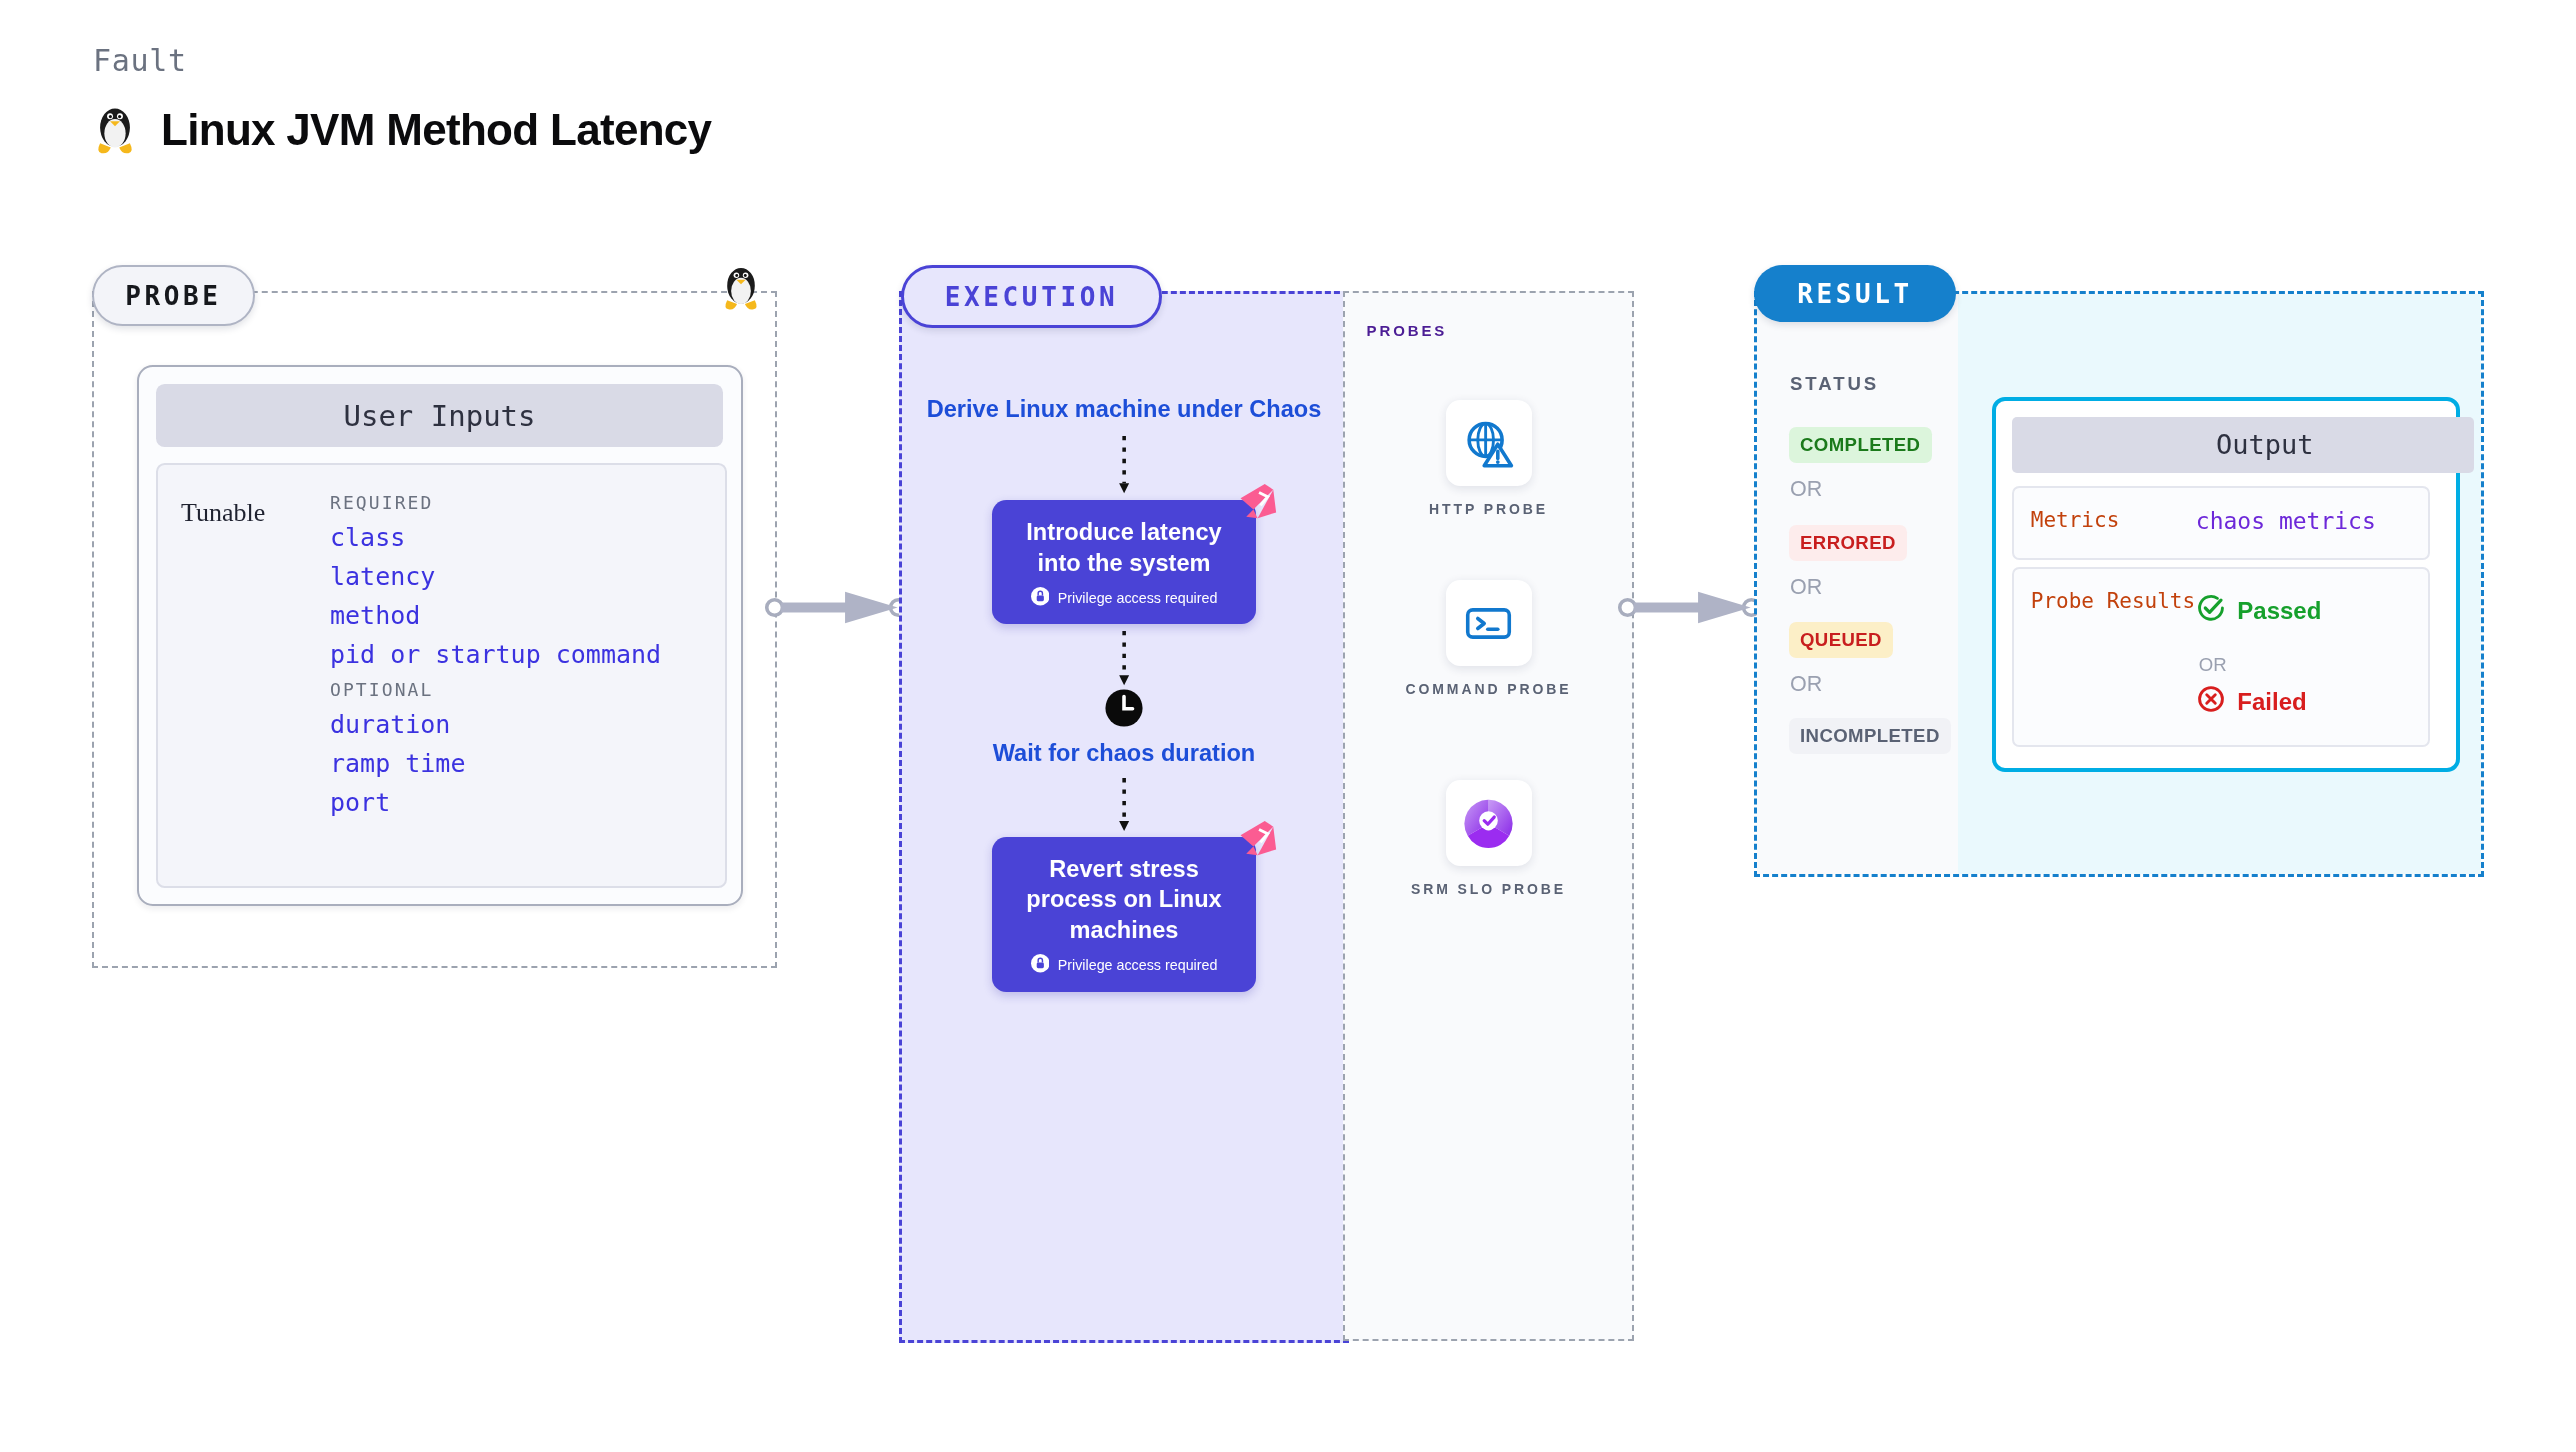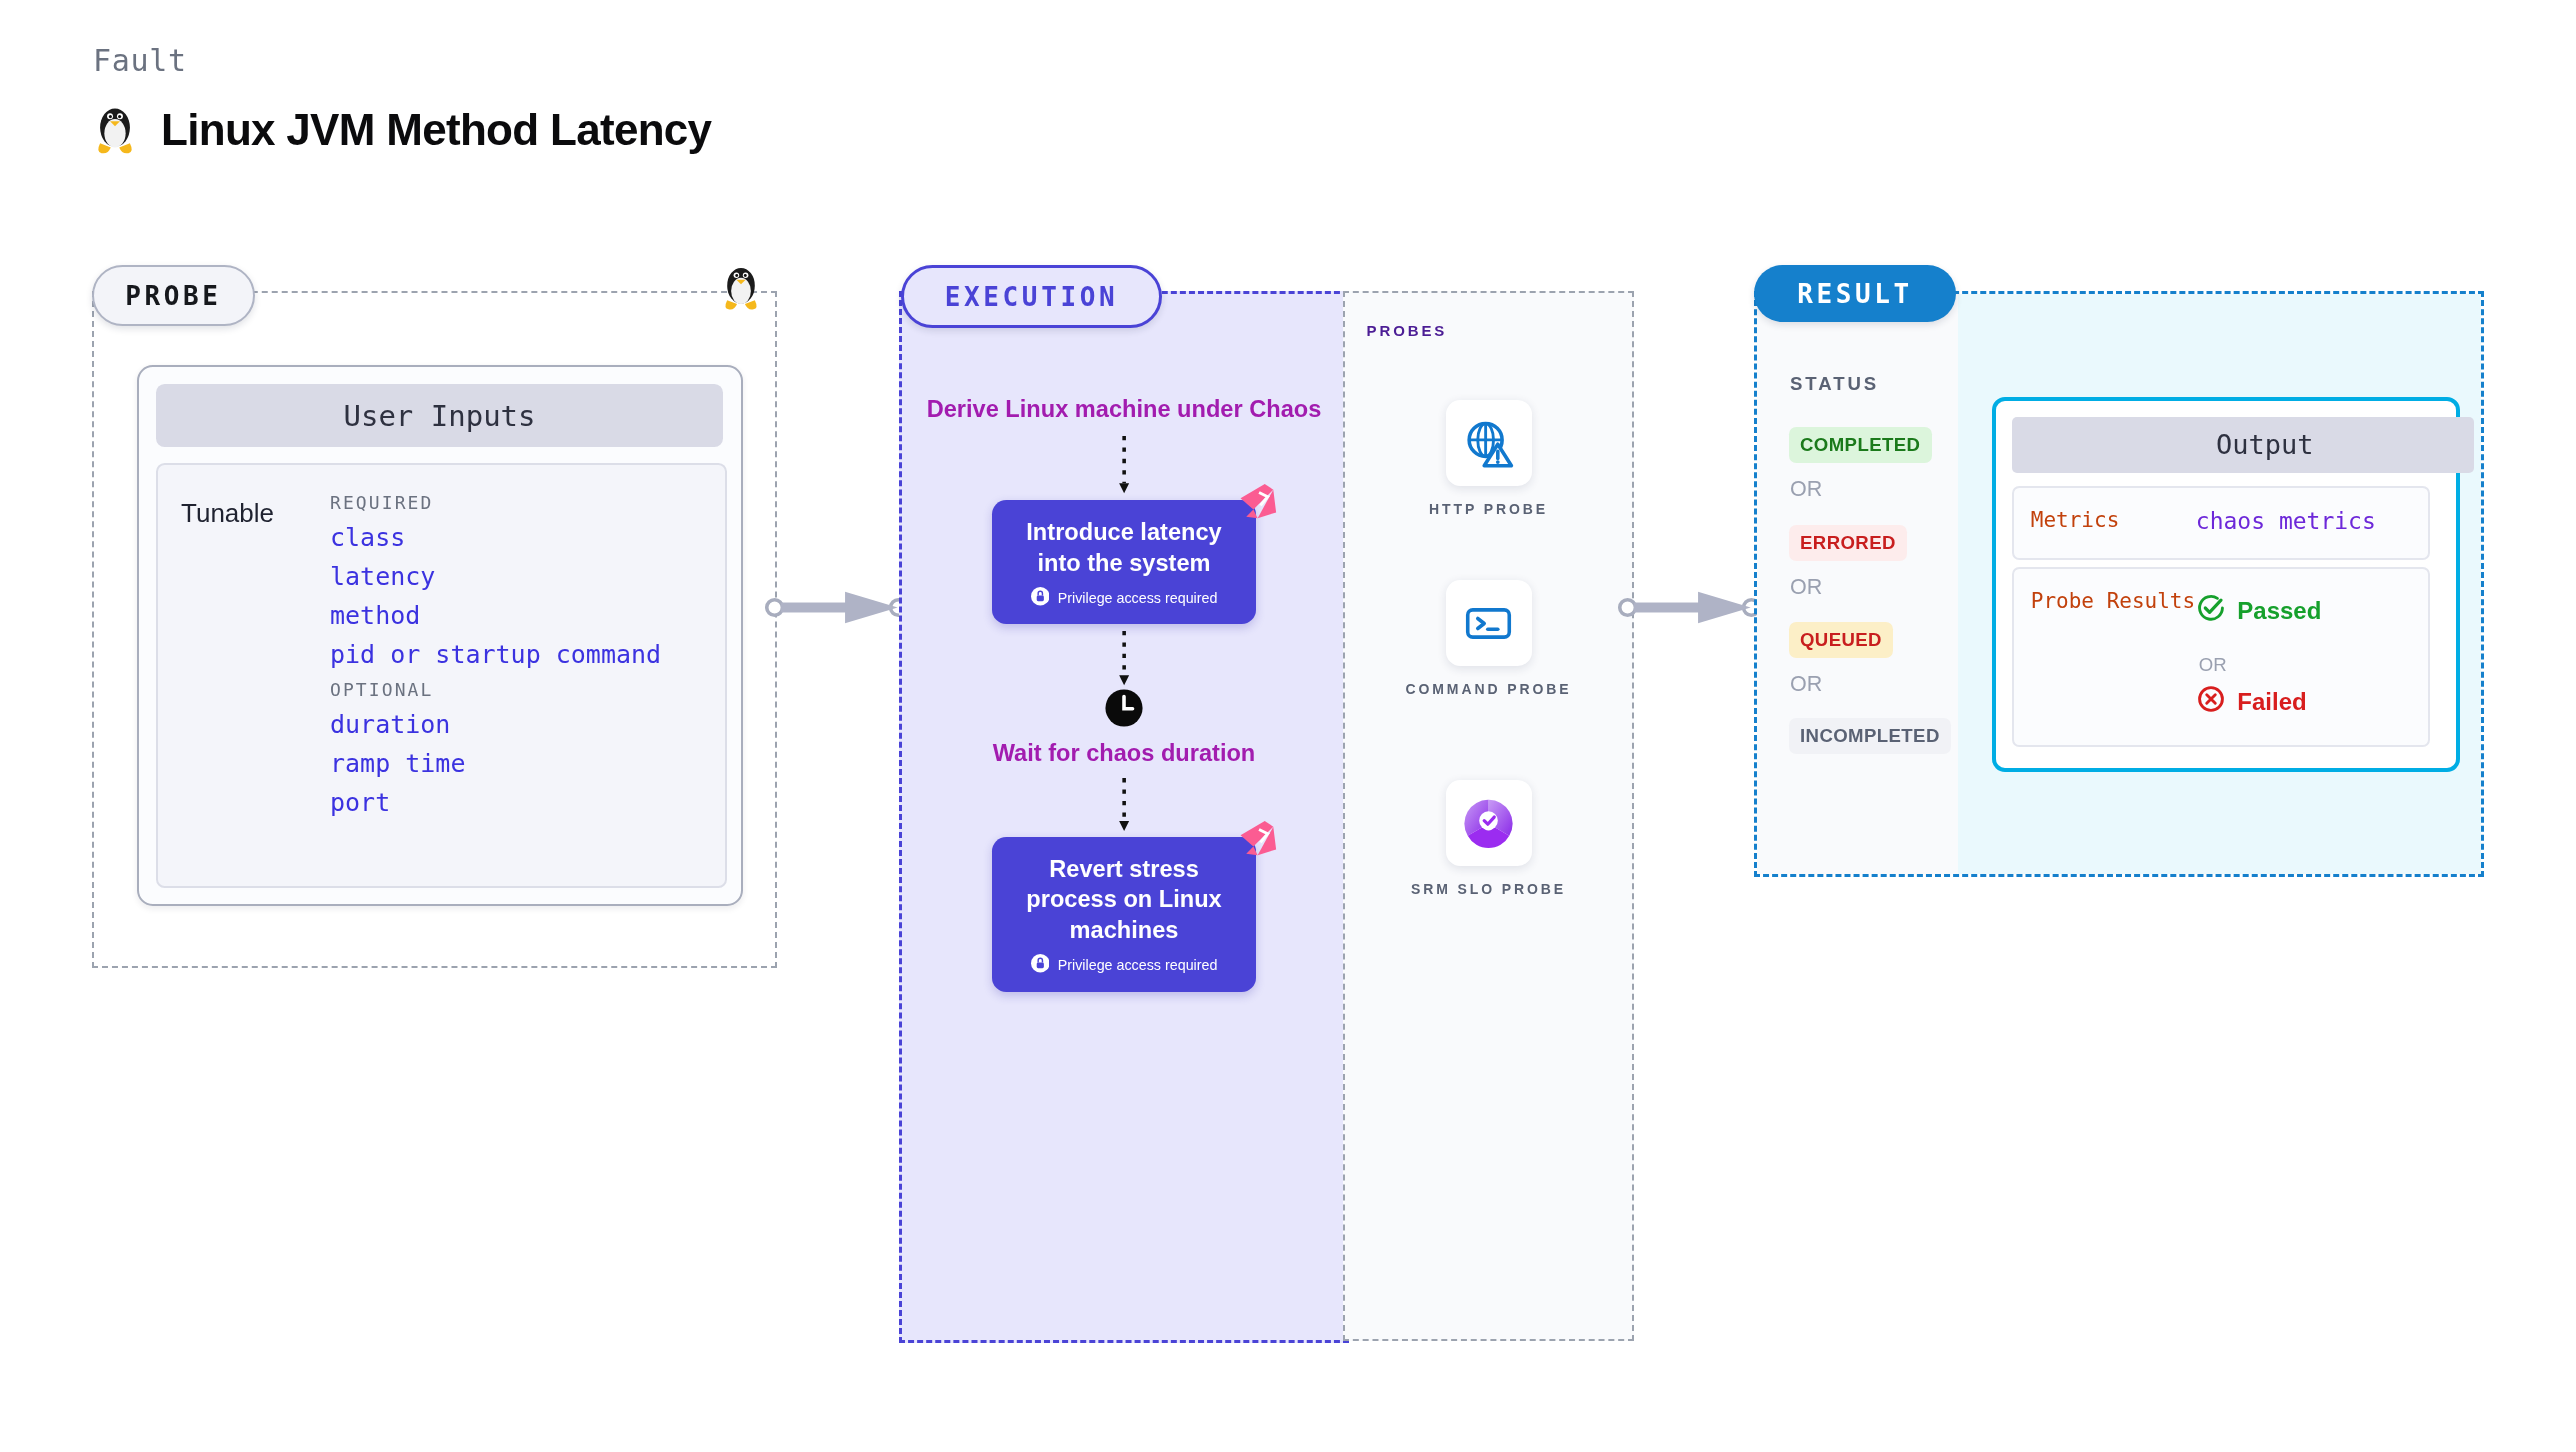--- a/index.html
+++ b/index.html
@@ -57,41 +57,41 @@
     background:#D9DAE6;border-radius:8.6px;
     display:flex;align-items:center;justify-content:center;
     font-family:"DejaVu Sans Mono",monospace;font-size:29px;color:#2E3140;
   }
   #tunable-box{
     position:absolute;left:17px;top:96px;width:567px;height:421px;
     background:#F4F5FA;border:2.1px solid #DCDEE8;border-radius:8.6px;
   }
   #tunable-label{
     position:absolute;left:23px;top:33px;
-    font-family:Liberation Sans, sans-serif;font-size:26px;color:#1F2230;
+    font-family:Liberation Serif, serif;font-size:26px;color:#1F2230;
   }
   .param-col{position:absolute;left:172px;top:23px;width:373px;}
   .group-head{
     font-family:"DejaVu Sans Mono",monospace;font-size:18px;color:#6B7280;
     letter-spacing:2.1px;margin:4.3px 0 2.9px 0;
   }
   .param{
     font-family:"DejaVu Sans Mono",monospace;font-size:25px;color:#3B32E0;
     margin:10px 0;
   }
   #tux-corner{position:absolute;left:720px;top:262px;z-index:7;}
 
   
   #exec-zone{
     position:absolute;left:899px;top:291px;width:444px;height:1046px;
     background:#E7E6FC;
   }
   #exec-flow{position:absolute;left:0;top:0;width:444px;}
   .flow-text{
-    text-align:center;font-size:23.6px;font-weight:bold;color:#a21caf;
+    text-align:center;font-size:23.6px;font-weight:bold;color:#1d4ed8;
     line-height:1.28;
   }
   .purple-box{
     position:relative;width:264px;margin:0 auto;background:#4A43D6;
     border-radius:14.3px;color:#FFFFFF;text-align:center;
     box-shadow:0 3.6px 10px rgba(50,40,170,.22);
   }
   .purple-box .bt{font-size:23.6px;font-weight:bold;line-height:1.3;padding:17px 18.6px 2.9px 18.6px;}
   .priv{
     display:flex;align-items:center;justify-content:center;gap:8.6px;

